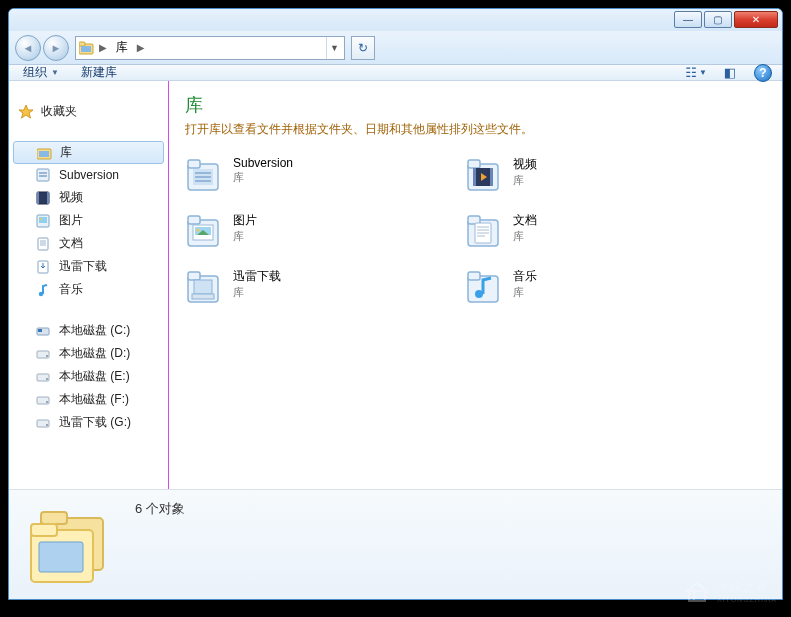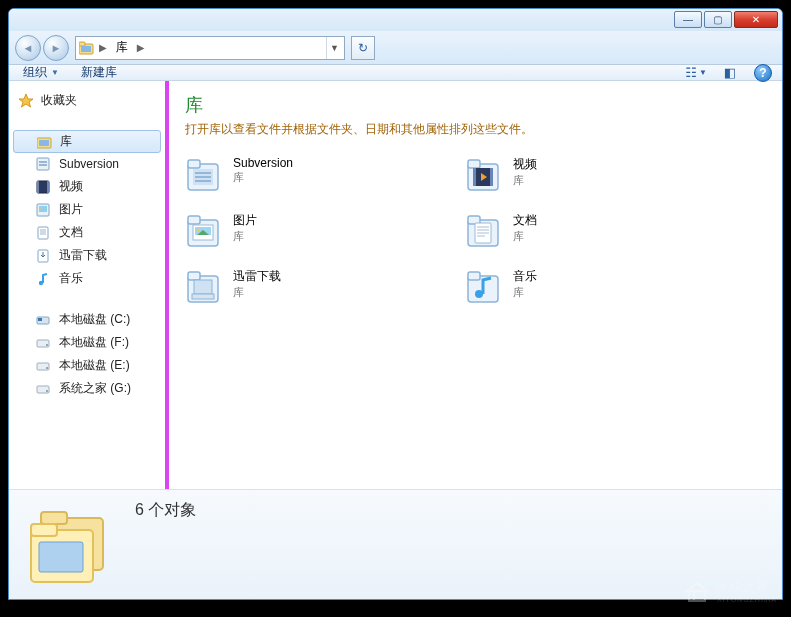--- a/index.html
+++ b/index.html
@@ -71,22 +71,22 @@
   background: radial-gradient(circle at 35% 30%,#8ecbff,#1a72c8);
   color: #fff; font-weight: bold; font-size: 12px; display:flex; align-items:center; justify-content:center;
   border: 1px solid #145a9e; cursor: pointer;
 }
 
 
 .body { flex: 1; display: flex; overflow: hidden; }
 
 
 .sidebar {
-  width: 160px; border-right: 4px solid #d946ef; background: #fff;
-  padding: 8px 0; overflow-y: auto; font-size: 12px;
+  width: 160px; border-right: 1px solid #d946ef; background: #fff;
+  padding: 19px 0; overflow-y: auto; font-size: 12px;
 }
 .sbgroup { margin-bottom: 18px; }
 .sbhead { display: flex; align-items: center; gap: 6px; padding: 3px 8px; color: #222; cursor: pointer;}
 .sbhead .ico { width: 18px; height: 16px; display: flex; align-items:center; justify-content:center; }
 .sbitem { display: flex; align-items: center; gap: 6px; padding: 3px 8px 3px 26px; color: #222; cursor: pointer; }
 .sbitem.selected { background: linear-gradient(#e9f3fd,#d5e8fa); border: 1px solid #9fc3e6; border-radius: 3px; margin: 0 4px; padding: 2px 4px 2px 22px;}
 .sbitem .ico { width: 18px; height: 16px; display: flex; align-items:center; justify-content:center; }
 
 
 .main { flex: 1; padding: 12px 16px; overflow: auto; }
@@ -98,21 +98,21 @@
 .libtext .nm { font-size: 12px; color: #000; }
 .libtext .tp { font-size: 11px; color: #777; }
 
 
 .details {
   height: 110px; border-top: 1px solid #d9e2eb;
   background: linear-gradient(#f6fafd,#eaf2fa);
   display: flex; align-items: center; padding: 6px 14px; gap: 14px;
 }
 .bigicon { width: 98px; height: 90px; }
-.dtext { font-size: 16px; color: #333; align-self: flex-start; padding-top: 4px; text-align: center; }
+.dtext { font-size: 13px; color: #333; align-self: flex-start; padding-top: 4px; text-align: center; }
 
 
 .watermark {
   position: absolute; right: 14px; bottom: 14px; color: rgba(255,255,255,.25);
   font-size: 13px; display: flex; align-items: center; gap: 6px; font-family: sans-serif;
 }
 .watermark .sub { font-size: 7px; letter-spacing: 1px; display: block; color: rgba(255,255,255,.18);}
 .wmlogo { width: 28px; height: 24px; opacity: .3; }
 
 
@@ -267,39 +267,48 @@
               </span>
               <span>本地磁盘 (C:)</span>
             </div>
             <div class="sbitem">
               <span class="ico">
                 <svg width="16" height="14">
                   <rect x="1" y="4" width="12" height="7" rx="1" fill="#e9eef3" stroke="#9eb0c2"></rect>
                   <circle cx="11" cy="9" r="1" fill="#7a8fa4"></circle>
                 </svg>
               </span>
-              <span>本地磁盘 (F:)</span>
+              <span>本地磁盘 (D:)</span>
             </div>
             <div class="sbitem">
               <span class="ico">
                 <svg width="16" height="14">
                   <rect x="1" y="4" width="12" height="7" rx="1" fill="#e9eef3" stroke="#9eb0c2"></rect>
                   <circle cx="11" cy="9" r="1" fill="#7a8fa4"></circle>
                 </svg>
               </span>
               <span>本地磁盘 (E:)</span>
             </div>
             <div class="sbitem">
               <span class="ico">
                 <svg width="16" height="14">
                   <rect x="1" y="4" width="12" height="7" rx="1" fill="#e9eef3" stroke="#9eb0c2"></rect>
                   <circle cx="11" cy="9" r="1" fill="#7a8fa4"></circle>
                 </svg>
               </span>
-              <span>系统之家 (G:)</span>
+              <span>本地磁盘 (F:)</span>
+            </div>
+            <div class="sbitem">
+              <span class="ico">
+                <svg width="16" height="14">
+                  <rect x="1" y="4" width="12" height="7" rx="1" fill="#e9eef3" stroke="#9eb0c2"></rect>
+                  <circle cx="11" cy="9" r="1" fill="#7a8fa4"></circle>
+                </svg>
+              </span>
+              <span>迅雷下载 (G:)</span>
             </div>
           </div>
       </div>
 
     </div>
 
     <div class="main">
       <div class="mtitle">库</div>
       <div class="mdesc">打开库以查看文件并根据文件夹、日期和其他属性排列这些文件。</div>
       <div class="libgrid" id="libgrid">

